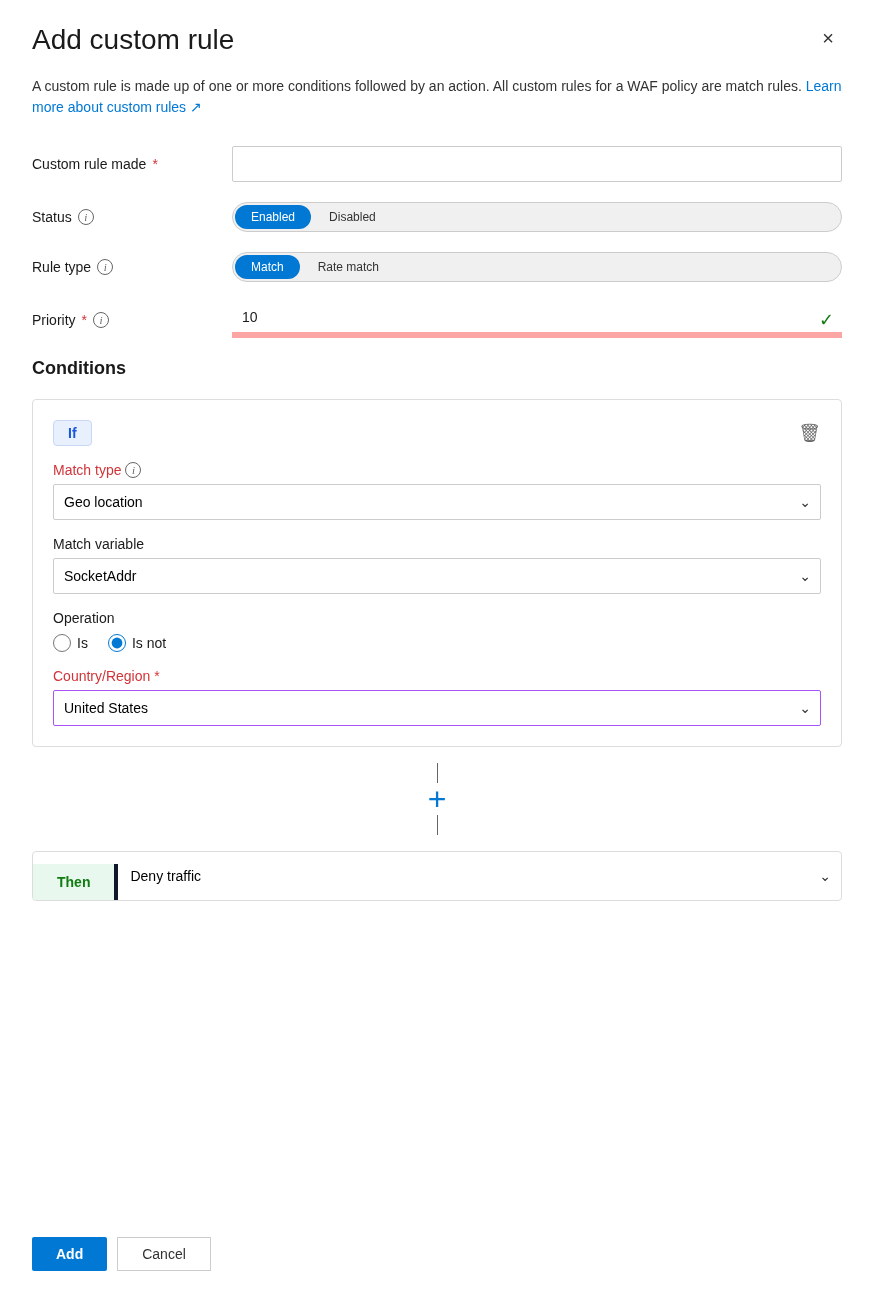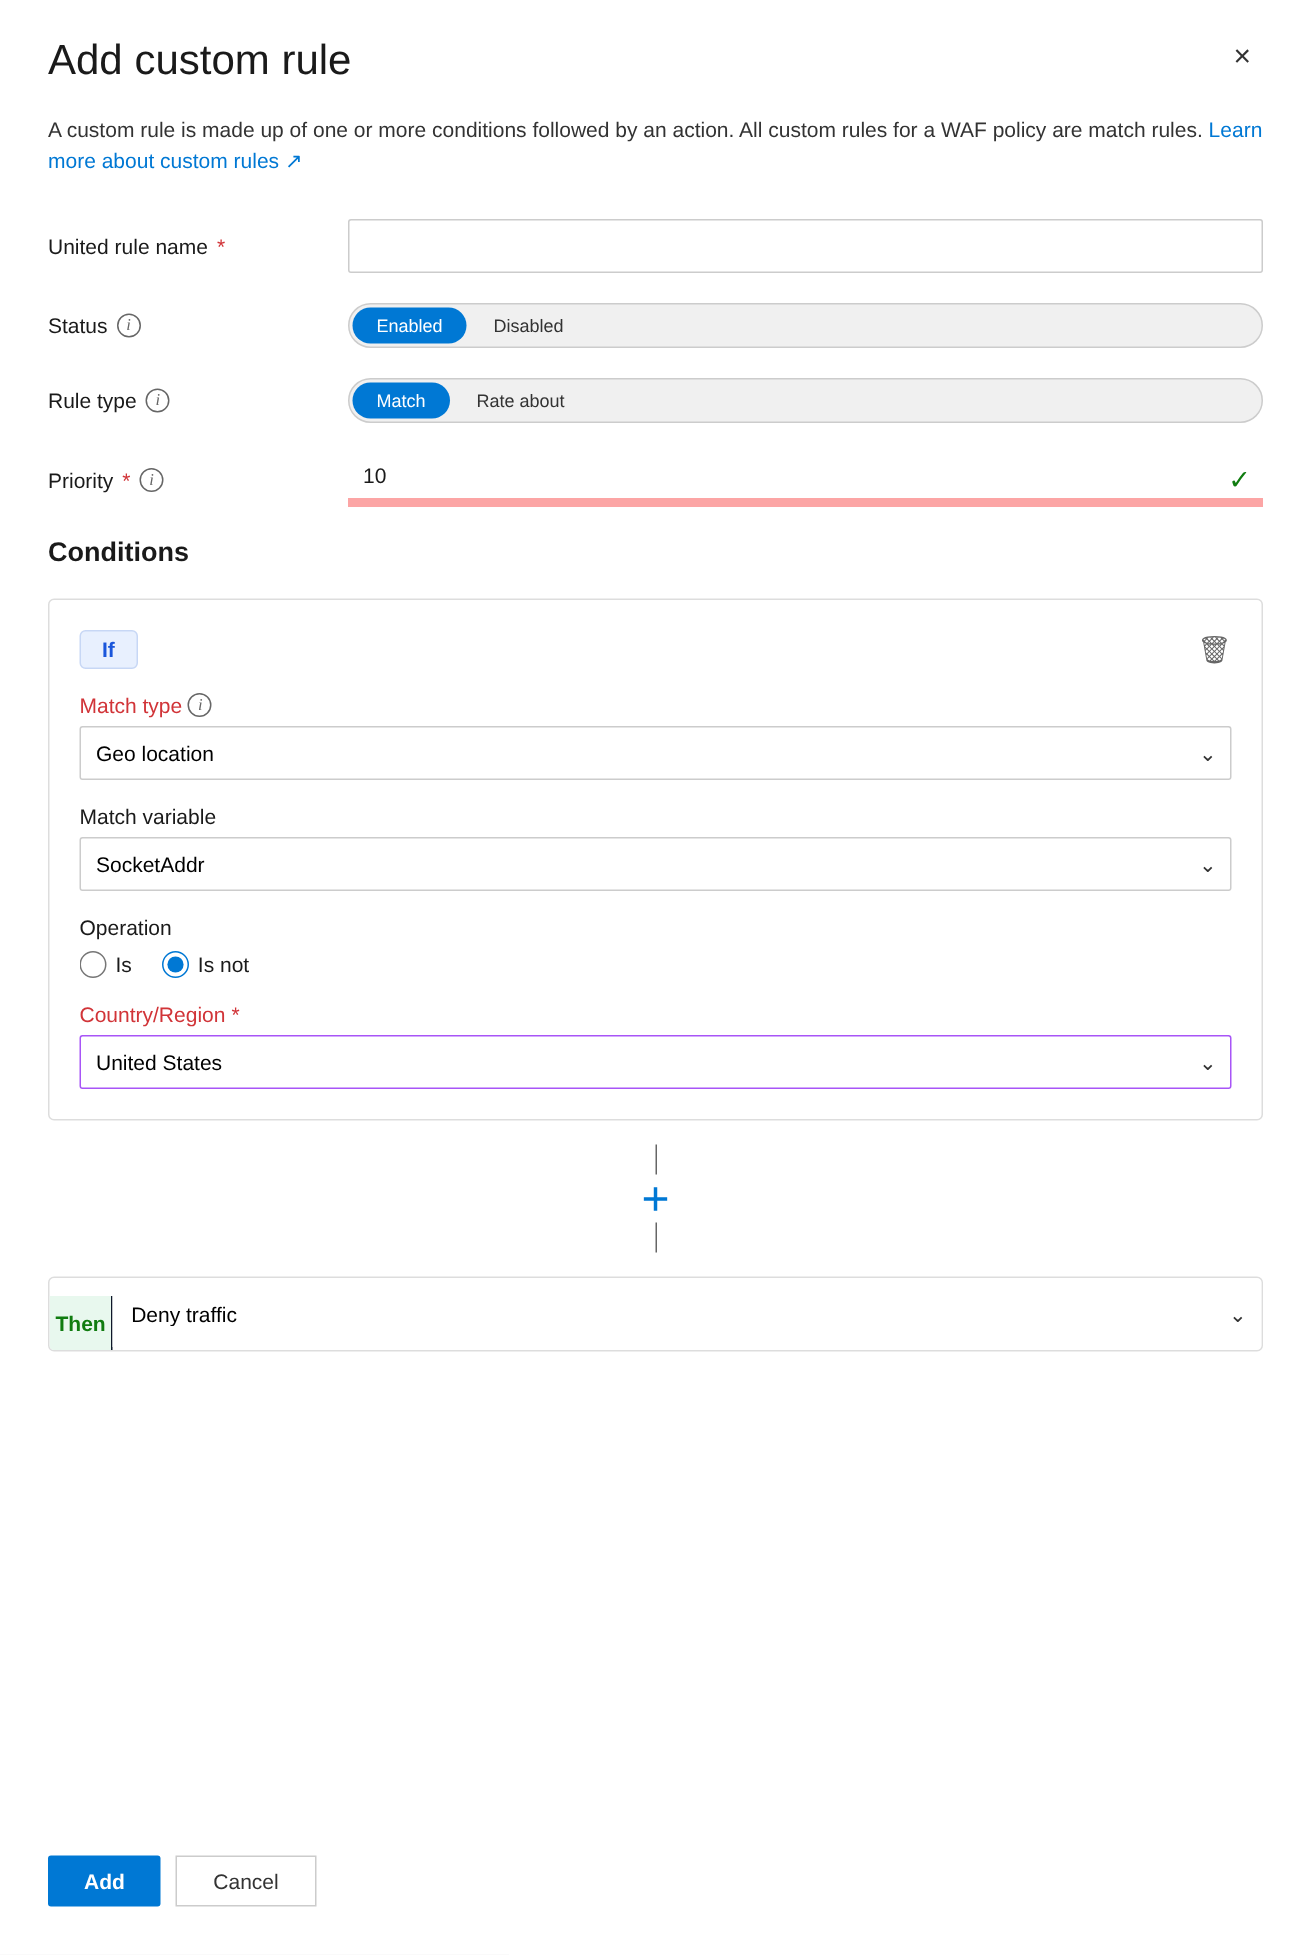--- a/index.html
+++ b/index.html
@@ -293,24 +293,24 @@
       display: flex;
       align-items: center;
       gap: 0;
       border: 1px solid #ddd;
       border-radius: 4px;
       overflow: hidden;
     }
     .then-badge {
       background: #e8f8ee;
       color: #107c10;
-      padding: 10px 4px;
+      padding: 10px 24px;
       font-size: 14px;
       font-weight: 600;
-      border-right: 1px solid #0f172a;
+      border-right: 4px solid #0f172a;
       white-space: nowrap;
       margin-top: 12px;
     }
     .then-dropdown-wrap {
       flex: 1;
       position: relative;
     }
     .then-dropdown {
       width: 100%;
       height: 44px;
@@ -379,21 +379,21 @@
   <p class="description">
     <span>A custom rule is made up of one or more conditions followed by an action. All custom rules for a WAF policy are match rules.</span>
     <a href="#">
       <span>Learn more about custom rules</span>
       <span>↗</span>
     </a>
   </p>
 
   <div class="form-row">
     <div class="form-label">
-      <span>United rule name</span>
+      <span>Custom rule made</span>
       <span class="required-star">*</span>
     </div>
     <div class="form-control-wrap">
       <input type="text" class="text-input" value="" style="">
     </div>
   </div>
 
   <div class="form-row">
     <div class="form-label">
       <span>Status</span>
@@ -408,21 +408,21 @@
   </div>
 
   <div class="form-row">
     <div class="form-label">
       <span>Rule type</span>
       <span class="info-icon">i</span>
     </div>
     <div class="form-control-wrap">
       <div class="toggle-group-wrap">
         <button class="toggle-pill active">Match</button>
-        <button class="toggle-pill">Rate about</button>
+        <button class="toggle-pill">Rate match</button>
       </div>
     </div>
   </div>
 
   <div class="form-row">
     <div class="form-label">
       <span>Priority</span>
       <span class="required-star">*</span>
       <span class="info-icon">i</span>
     </div>

